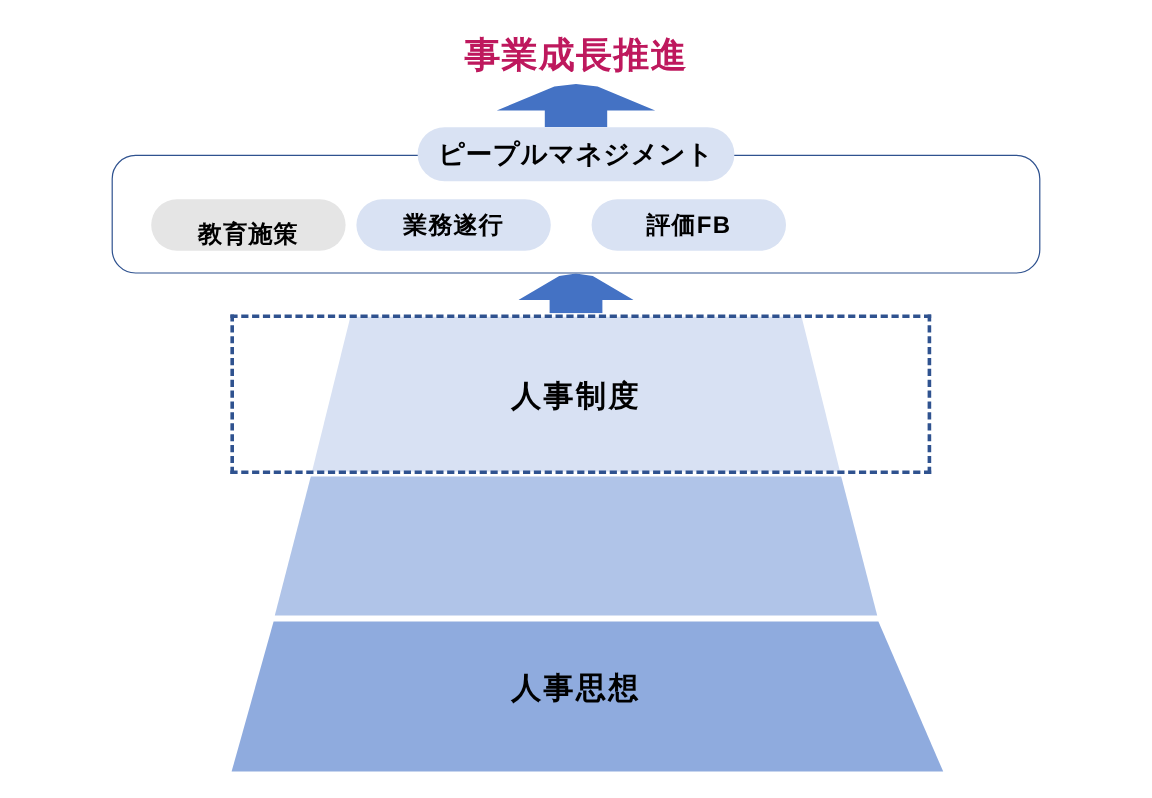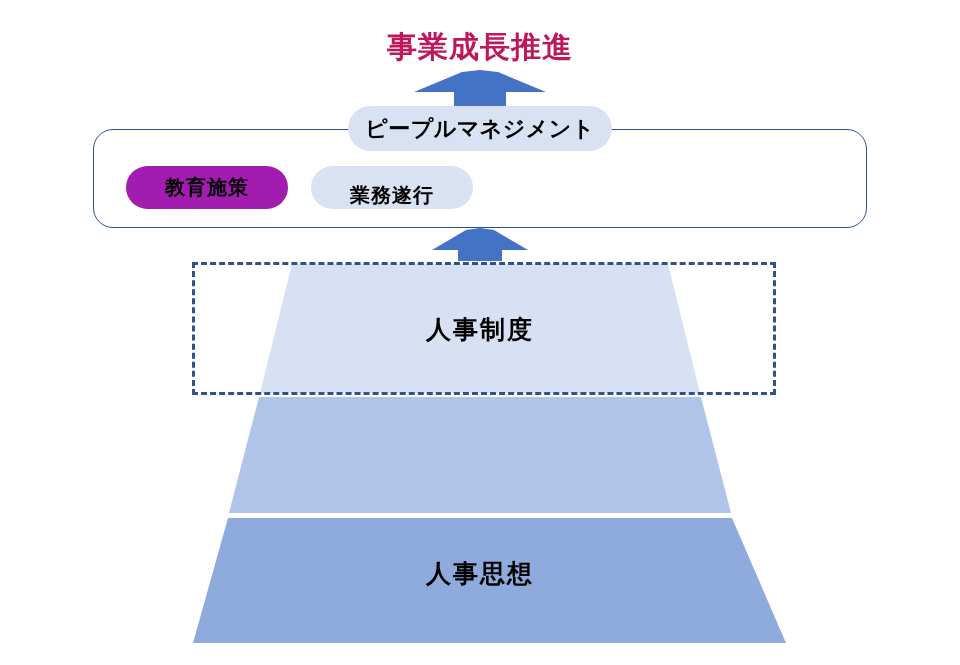--- a/index.html
+++ b/index.html
@@ -85,21 +85,21 @@
     letter-spacing: 0.5px;
   }
   .pill-sub {
     top: 166px;
     width: 162px;
     height: 43px;
     font-size: 20px;
     letter-spacing: 1px;
   }
   .pill-sub-0 { left: 126px; }
-  .pill-sub-1 { left: 311px; align-items: flex-end; }
+  .pill-sub-1 { left: 297px; }
   .pill-sub-2 { left: 493px; }
   .pill-sub-3 { left: 677px; }
 
   
   #pyramid-svg {
     position: absolute;
     left: 0;
     top: 0;
   }
   .layer-label {
@@ -145,25 +145,28 @@
   </svg>
 
   <div class="pm-box" style="border-color: rgb(47, 82, 143);"></div>
 
   <div class="pm-gap-mask"></div>
 
   <div class="pill pill-head" style="background: rgb(217, 226, 243);">
     <span>ピープルマネジメント</span>
   </div>
 
-  <div class="pill pill-sub pill-sub-0" style="background: #a21caf;">
+  <div class="pill pill-sub pill-sub-0" style="background: #e5e5e5; align-items: flex-end;">
     <span>教育施策</span>
   </div>
   <div class="pill pill-sub pill-sub-1" style="background: rgb(217, 226, 243);">
     <span>業務遂行</span>
+  </div>
+  <div class="pill pill-sub pill-sub-2" style="background: rgb(217, 226, 243);">
+    <span>評価FB</span>
   </div>
 
   <svg id="pyramid-svg" width="960" height="665" viewBox="0 0 960 665">
 
     <polygon id="pyr-layer-0" points="292,264 668,264 700,393 260,393" fill="#D8E1F3"></polygon>
 
     <polygon id="pyr-layer-1" points="259,397 701,397 731,513 229,513" fill="#B0C4E8"></polygon>
 
     <polygon id="pyr-layer-2" points="228,518 732,518 786,643 193,643" fill="#8FABDE"></polygon>
   </svg>

